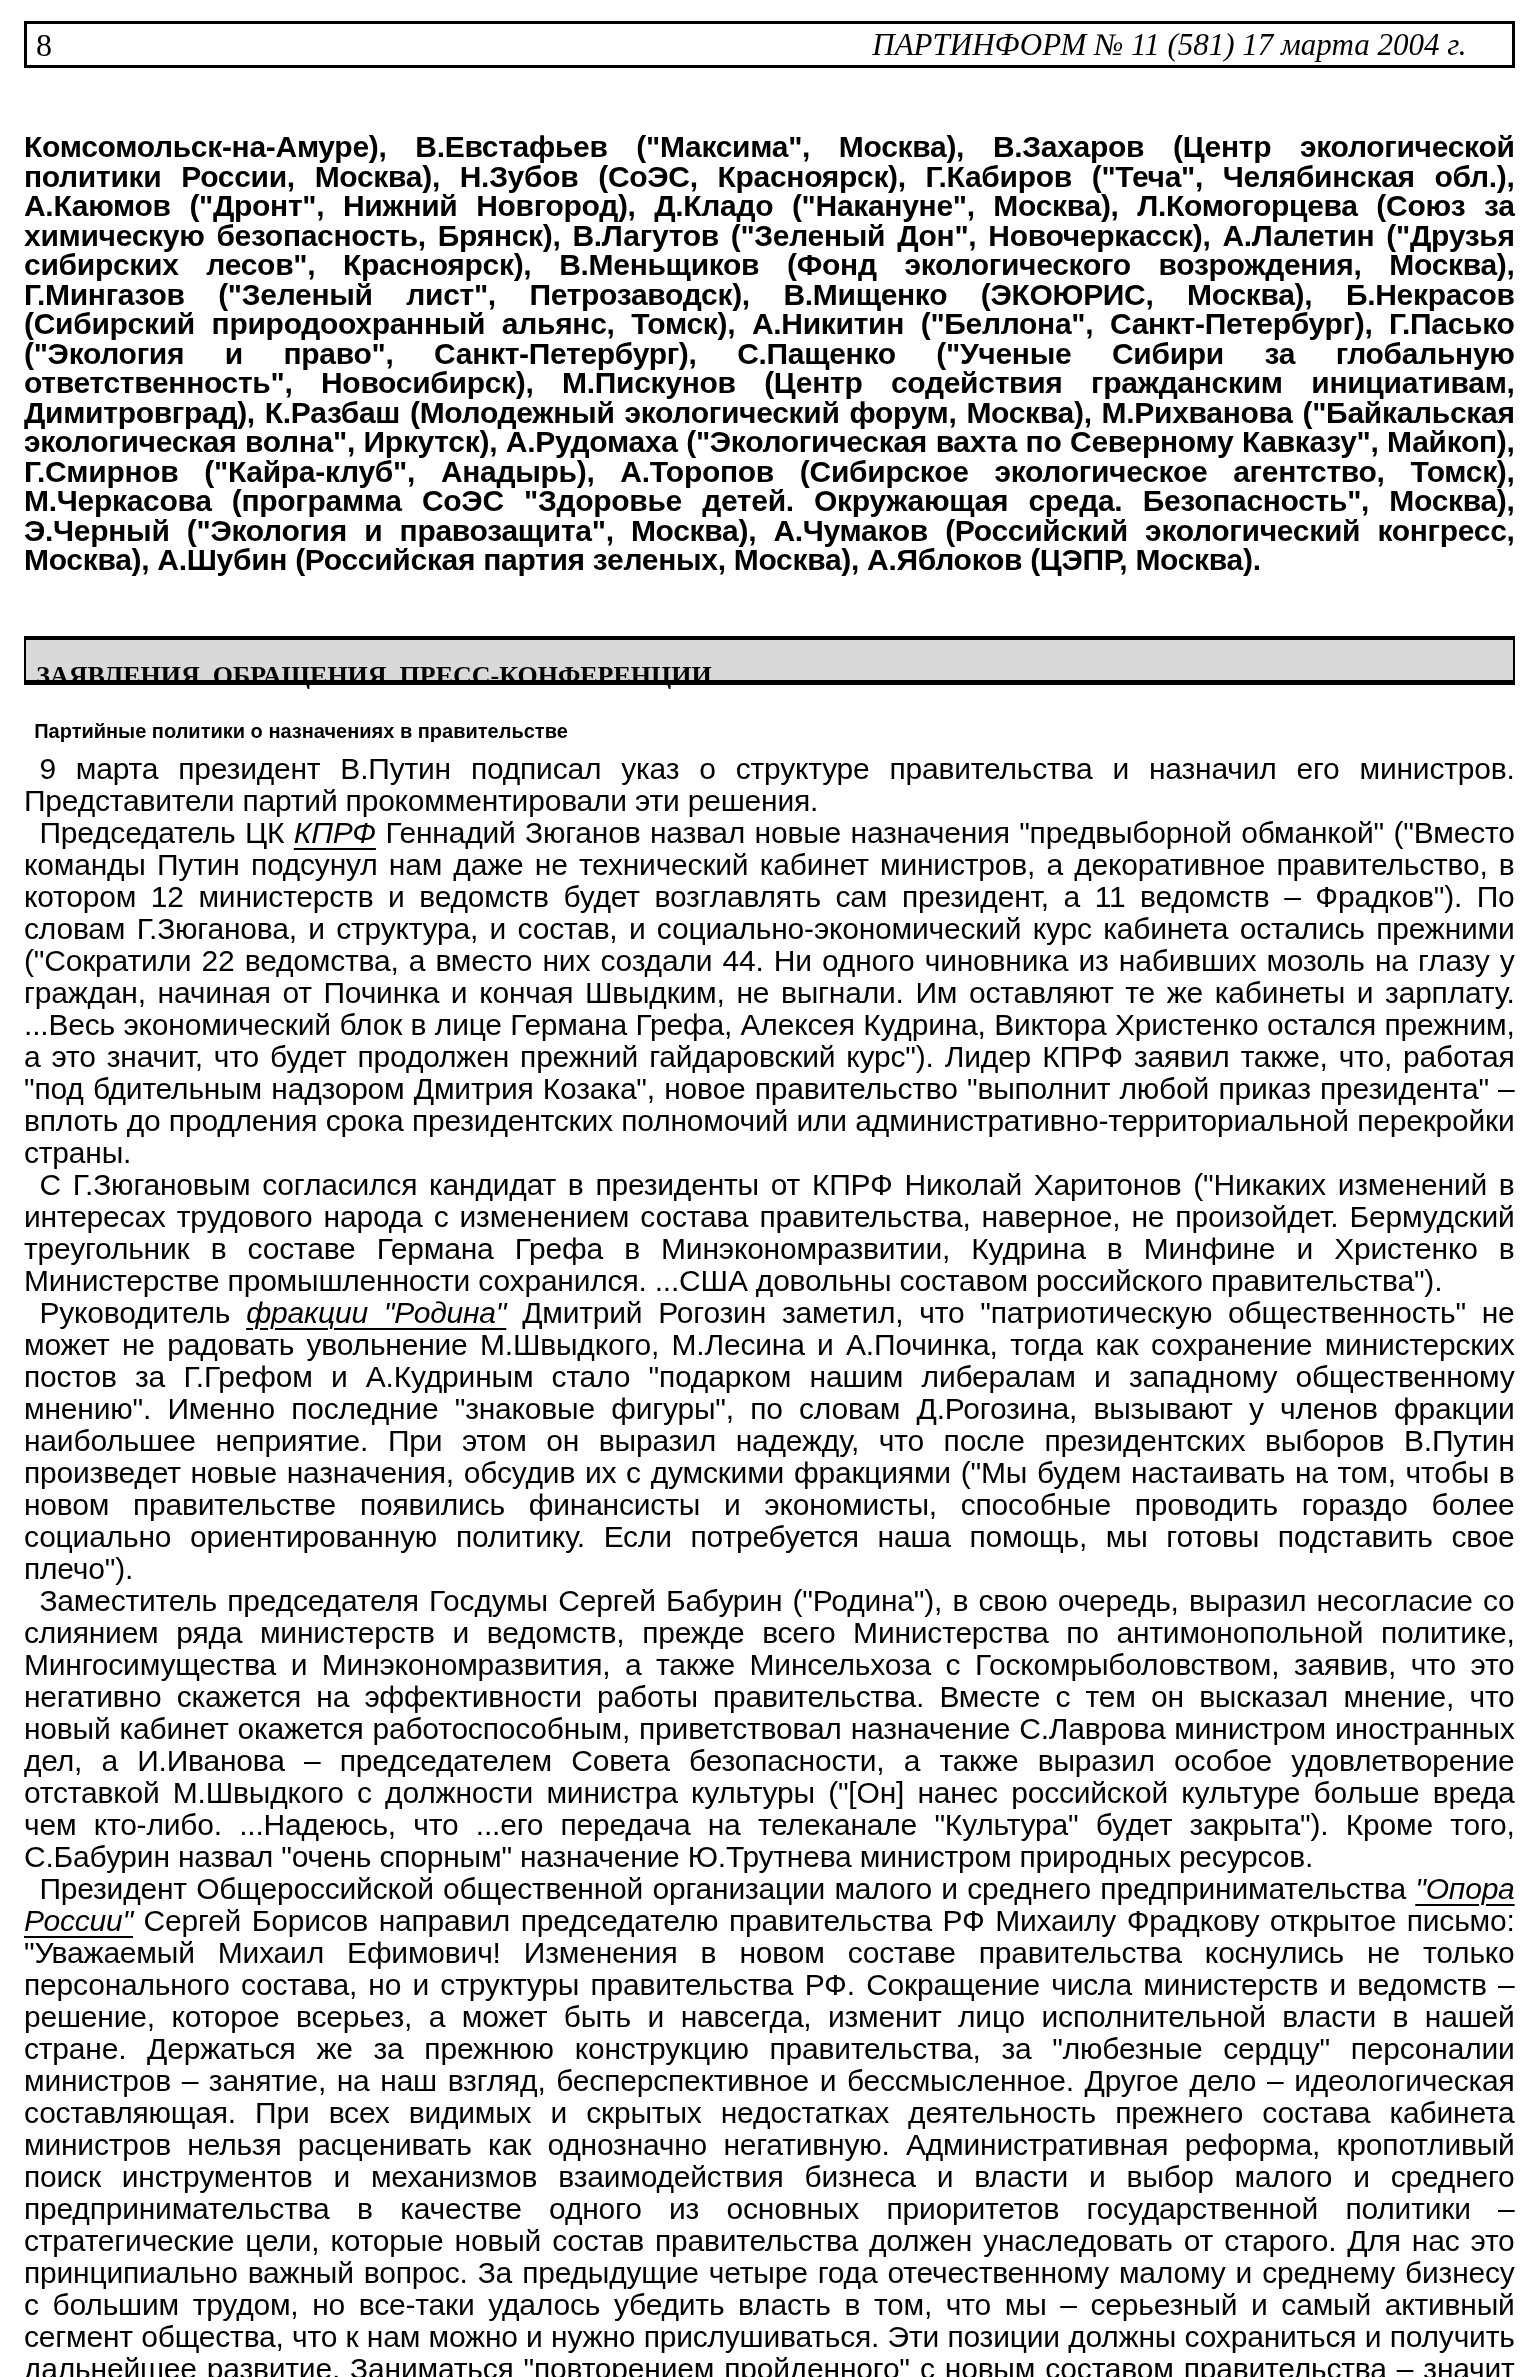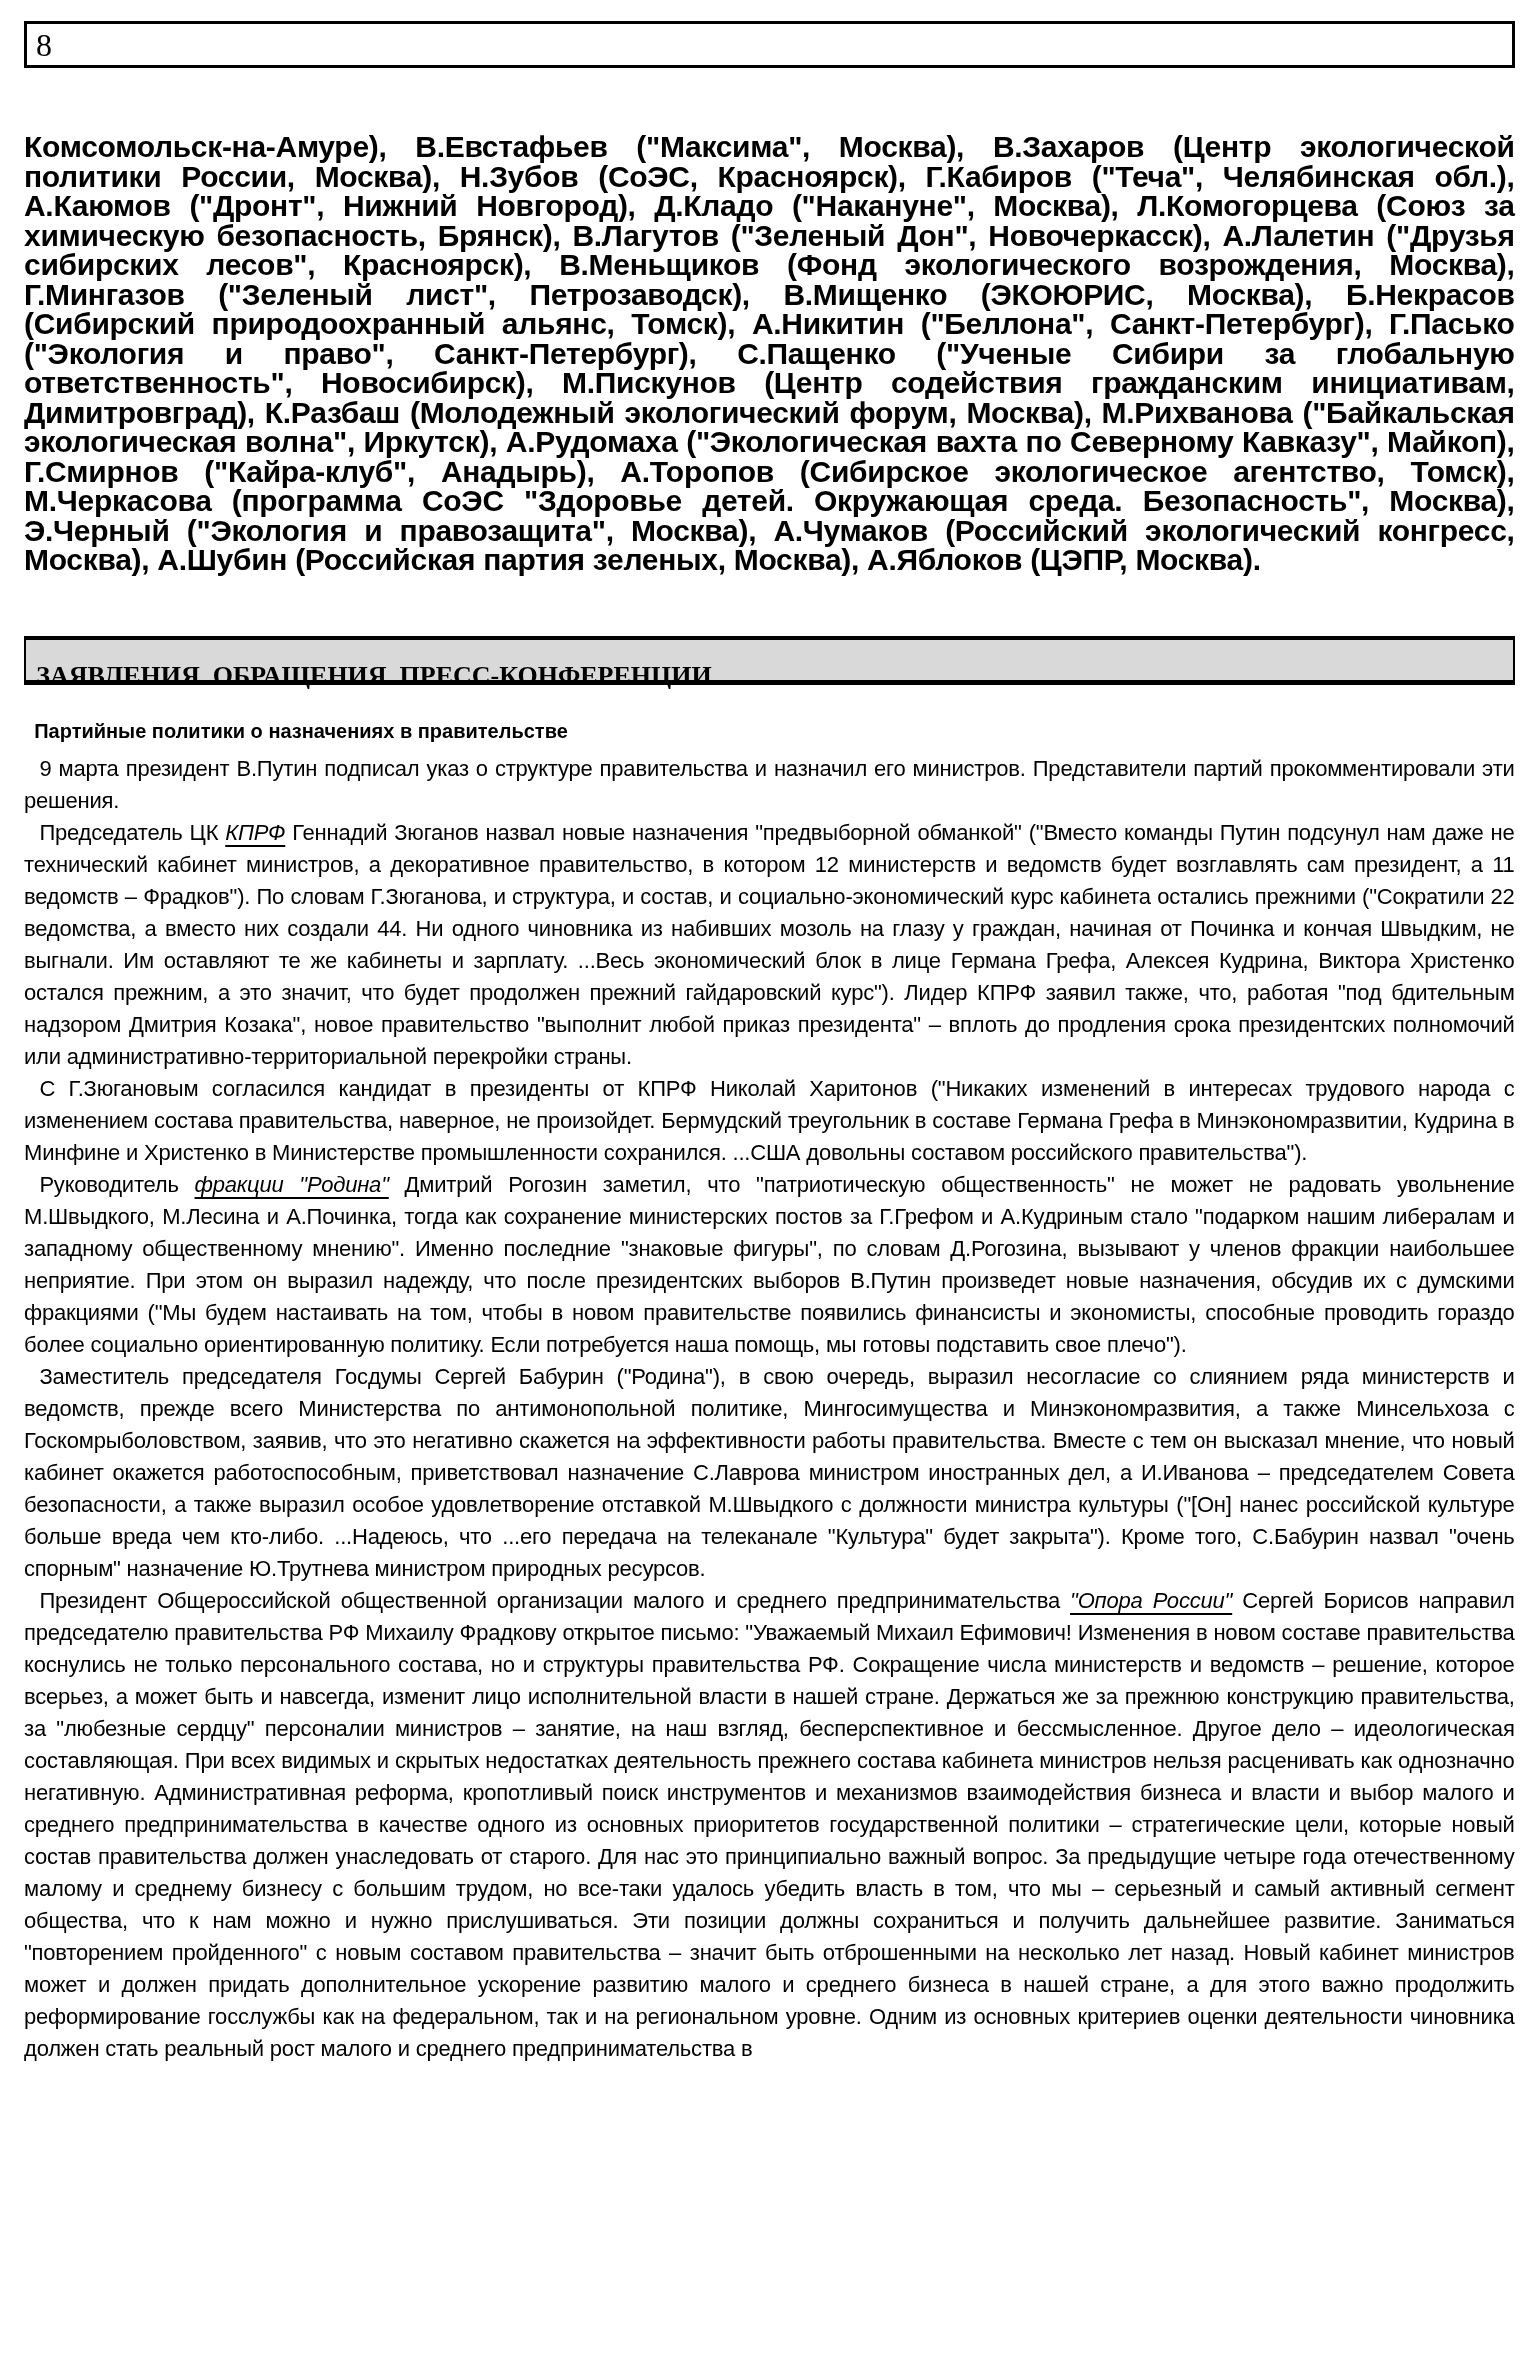--- a/index.html
+++ b/index.html
@@ -53,41 +53,42 @@
     font-weight:bold; font-size:26px; line-height:1;margin-top:32px;
   }
 
   
   .article-title {
     margin:35px 0 11.5px 10.2px;
     font-size:20px; line-height:1.1; font-weight:bold;
   }
   .body-para {
     margin:0;
-    font-size:22px; line-height:32px;
+    font-size:30px; line-height:32px;
     letter-spacing:-0.2px;
     text-align:justify;
     text-indent:15.4px;
   }
   .body-para.bold { font-weight:normal; }
   .iu {
     font-style:italic;
     text-decoration:underline;
     text-decoration-thickness:1.9px;
     text-underline-offset:4.5px;
     margin-top:13px;
   }
 </style>
 </head>
 <body>
 
 <div class="page">
 
   <div class="header-box">
     <span class="page-num">8</span>
+    <span class="header-title">ПАРТИНФОРМ № 11 (581) 17 марта 2004 г.</span>
   </div>
 
   <p class="list-para">Комсомольск-на-Амуре), В.Евстафьев ("Максима", Москва), В.Захаров (Центр экологической политики России, Москва), Н.Зубов (СоЭС, Красноярск), Г.Кабиров ("Теча", Челябинская обл.), А.Каюмов ("Дронт", Нижний Новгород), Д.Кладо ("Накануне", Москва), Л.Комогорцева (Союз за химическую безопасность, Брянск), В.Лагутов ("Зеленый Дон", Новочеркасск), А.Лалетин ("Друзья сибирских лесов", Красноярск), В.Меньщиков (Фонд экологического возрождения, Москва), Г.Мингазов ("Зеленый лист", Петрозаводск), В.Мищенко (ЭКОЮРИС, Москва), Б.Некрасов (Сибирский природоохранный альянс, Томск), А.Никитин ("Беллона", Санкт-Петербург), Г.Пасько ("Экология и право", Санкт-Петербург), С.Пащенко ("Ученые Сибири за глобальную ответственность", Новосибирск), М.Пискунов (Центр содействия гражданским инициативам, Димитровград), К.Разбаш (Молодежный экологический форум, Москва), М.Рихванова ("Байкальская экологическая волна", Иркутск), А.Рудомаха ("Экологическая вахта по Северному Кавказу", Майкоп), Г.Смирнов ("Кайра-клуб", Анадырь), А.Торопов (Сибирское экологическое агентство, Томск), М.Черкасова (программа СоЭС "Здоровье детей. Окружающая среда. Безопасность", Москва), Э.Черный ("Экология и правозащита", Москва), А.Чумаков (Российский экологический конгресс, Москва), А.Шубин (Российская партия зеленых, Москва), А.Яблоков (ЦЭПР, Москва).</p>
 
   <div class="section-box">
     <span class="section-title">ЗАЯВЛЕНИЯ. ОБРАЩЕНИЯ. ПРЕСС-КОНФЕРЕНЦИИ</span>
   </div>
 
   <h2 class="article-title">Партийные политики о назначениях в правительстве</h2>
 

